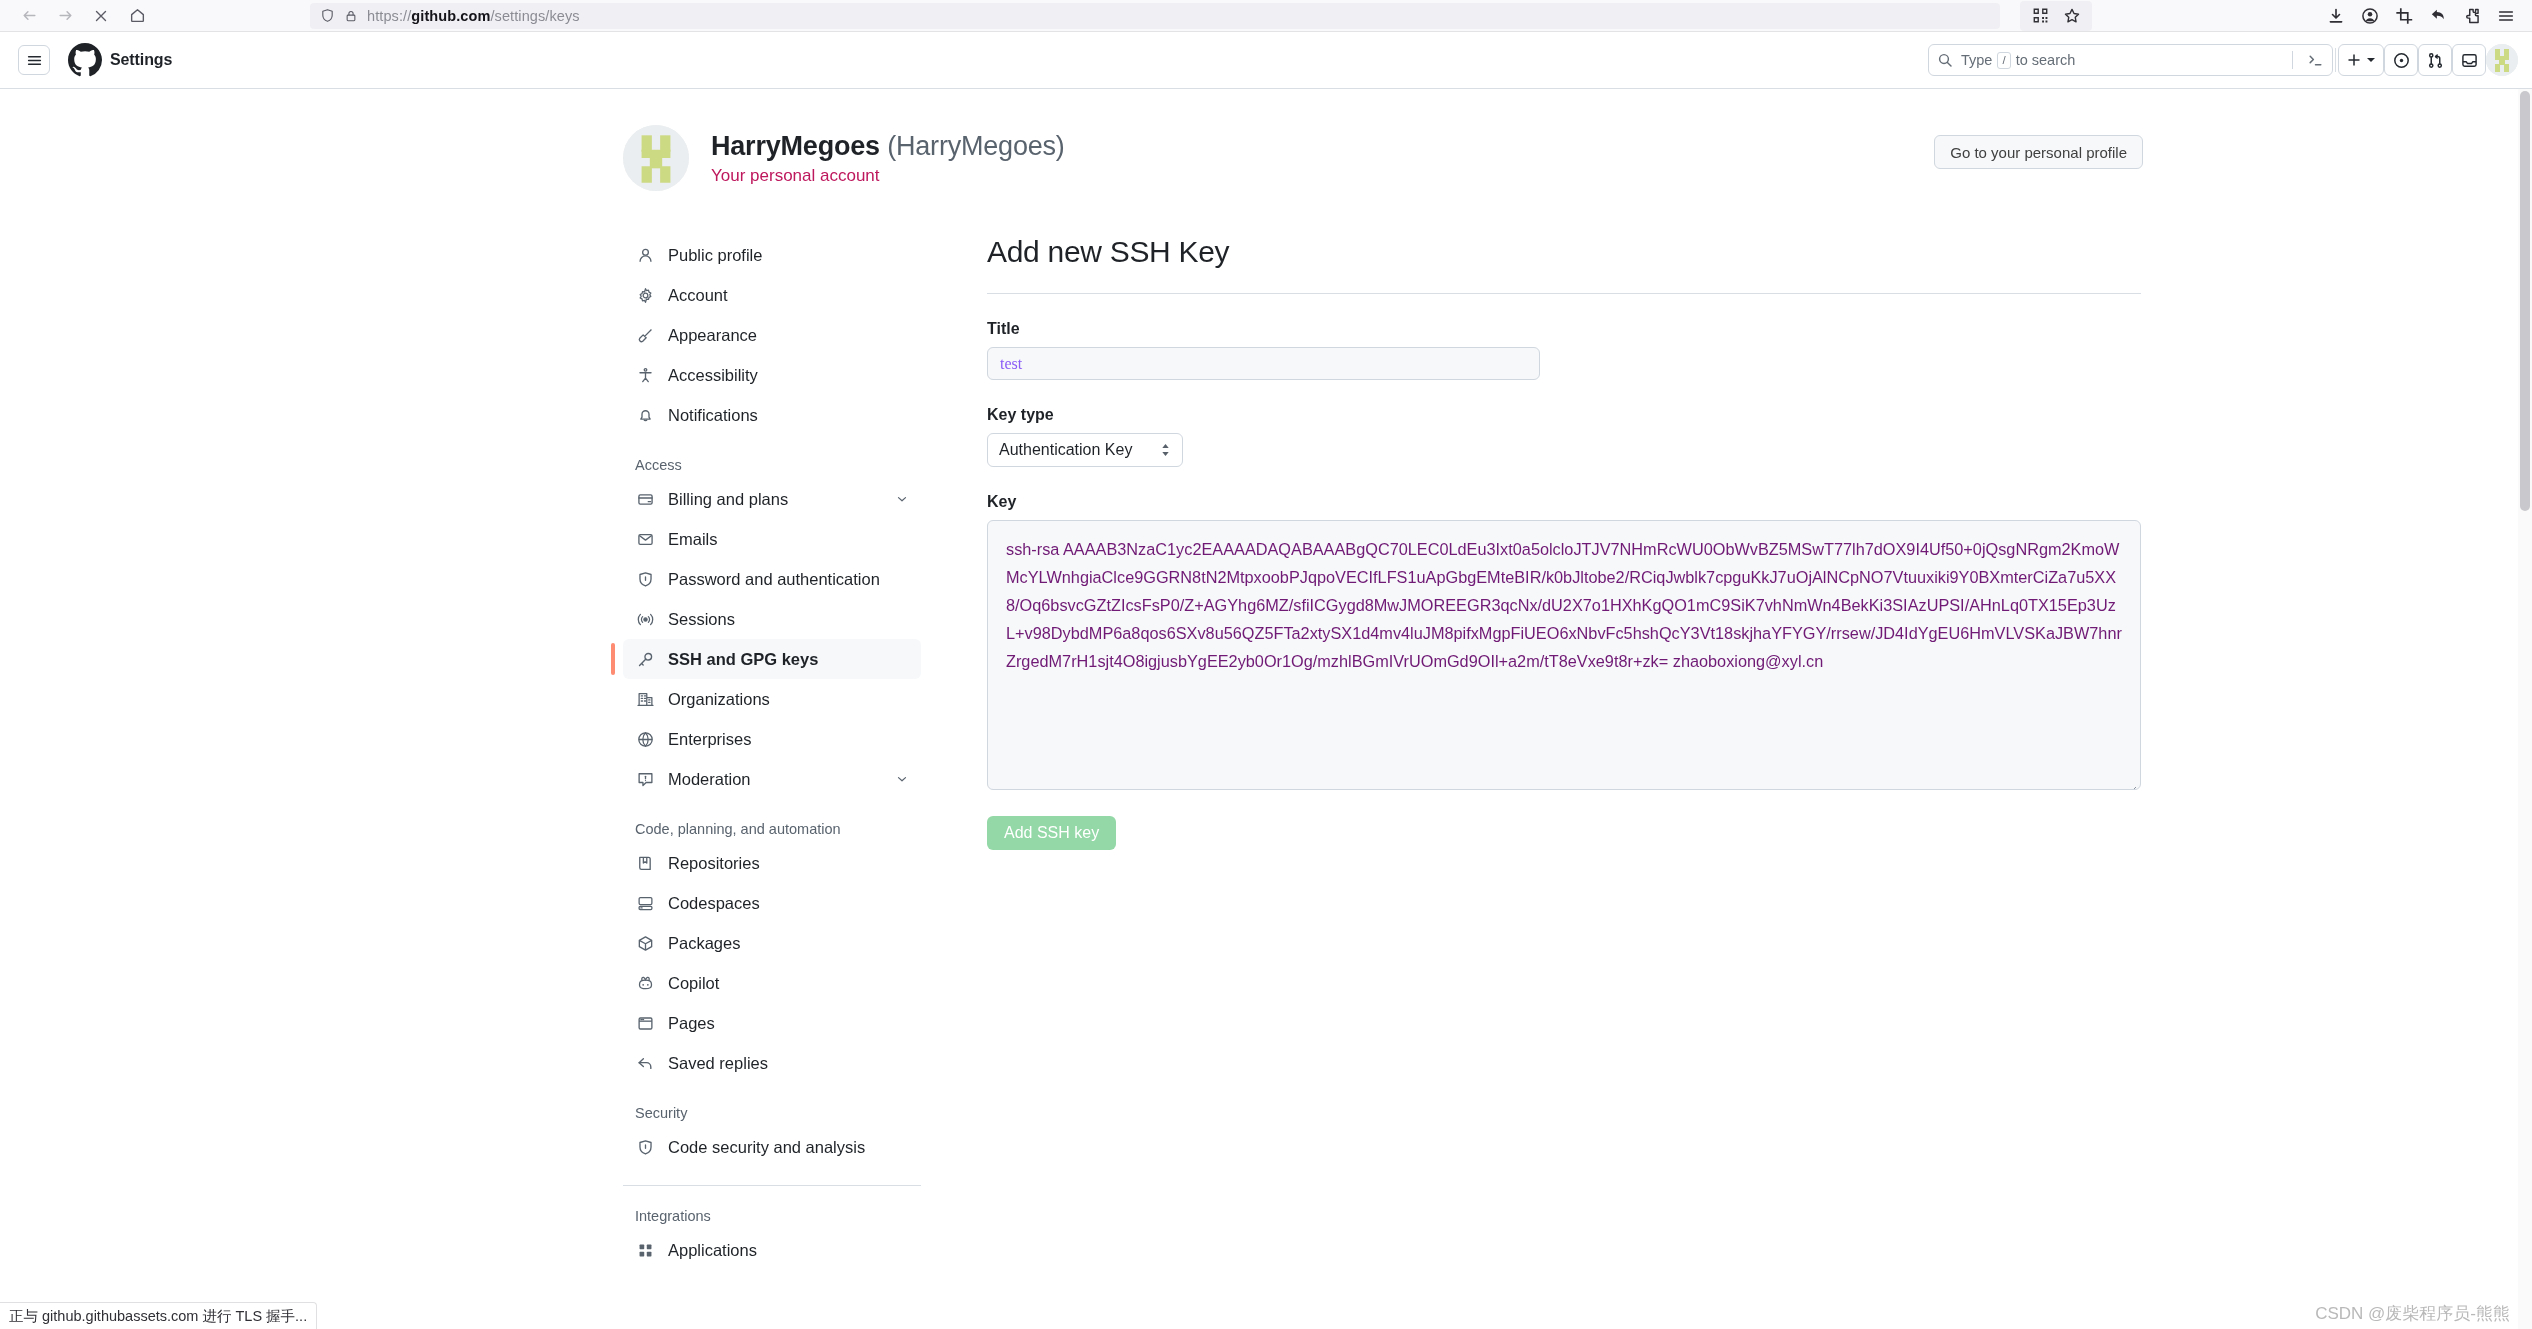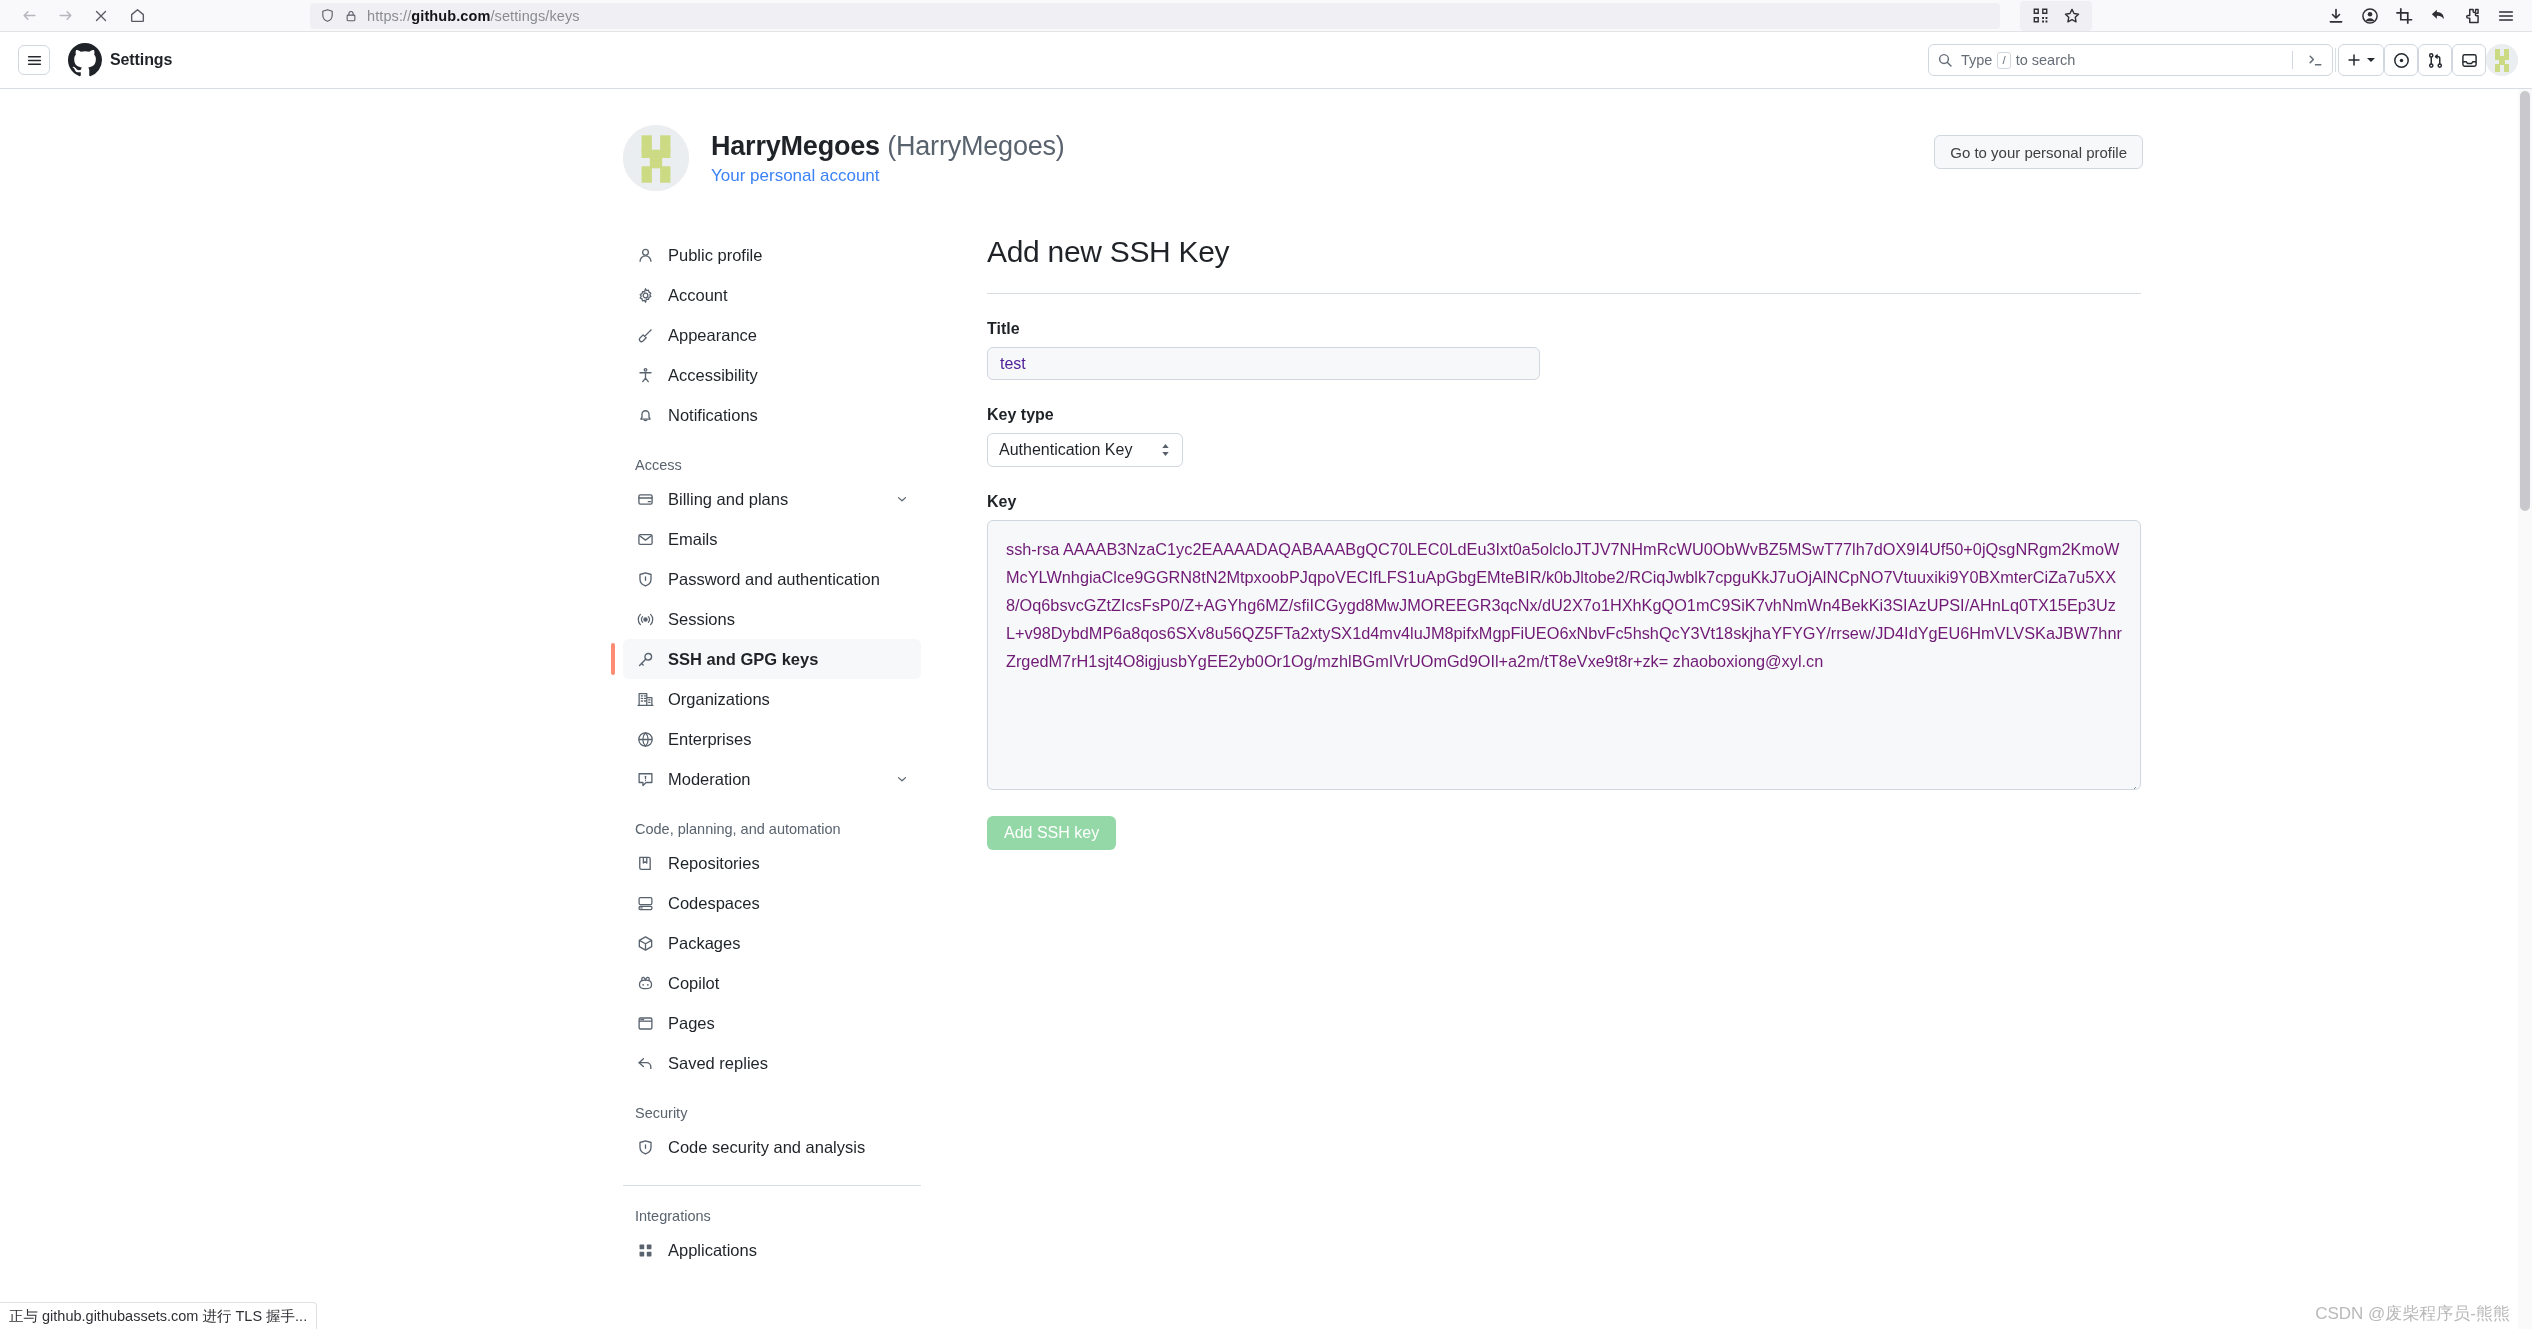--- a/index.html
+++ b/index.html
@@ -188,21 +188,21 @@
   #account-name {
     font-size: 27px;
     font-weight: 700;
     color: #1f2328;
     line-height: 1.2;
     letter-spacing: -.2px;
   }
   #account-name .handle { font-weight: 400; color: #59636e; }
   #account-sub {
     font-size: 17px;
-    color: #3b82f6;
+    color: #be185d;
     margin-top: 3px;
   }
   #profile-link-btn {
     position: absolute;
     right: 28px;
     top: 10px;
     height: 34px;
     border: 1px solid #d0d7de;
     border-radius: 6px;
     background: #f6f8fa;
@@ -288,23 +288,23 @@
     margin-top: 26px;
     margin-bottom: 9px;
   }
   #title-input {
     width: 553px;
     height: 33px;
     border: 1px solid #d0d7de;
     border-radius: 6px;
     background: #f6f8fa;
     font-size: 16px;
-    color: #4c1d95;
+    color: #8b5cf6;
     padding: 0 12px;
-    font-family: Liberation Sans, sans-serif;
+    font-family: Liberation Serif, serif;
     display: flex;
     align-items: center;
   }
   #keytype-select {
     width: 196px;
     height: 34px;
     border: 1px solid #d0d7de;
     border-radius: 6px;
     background: #fff;
     display: flex;

